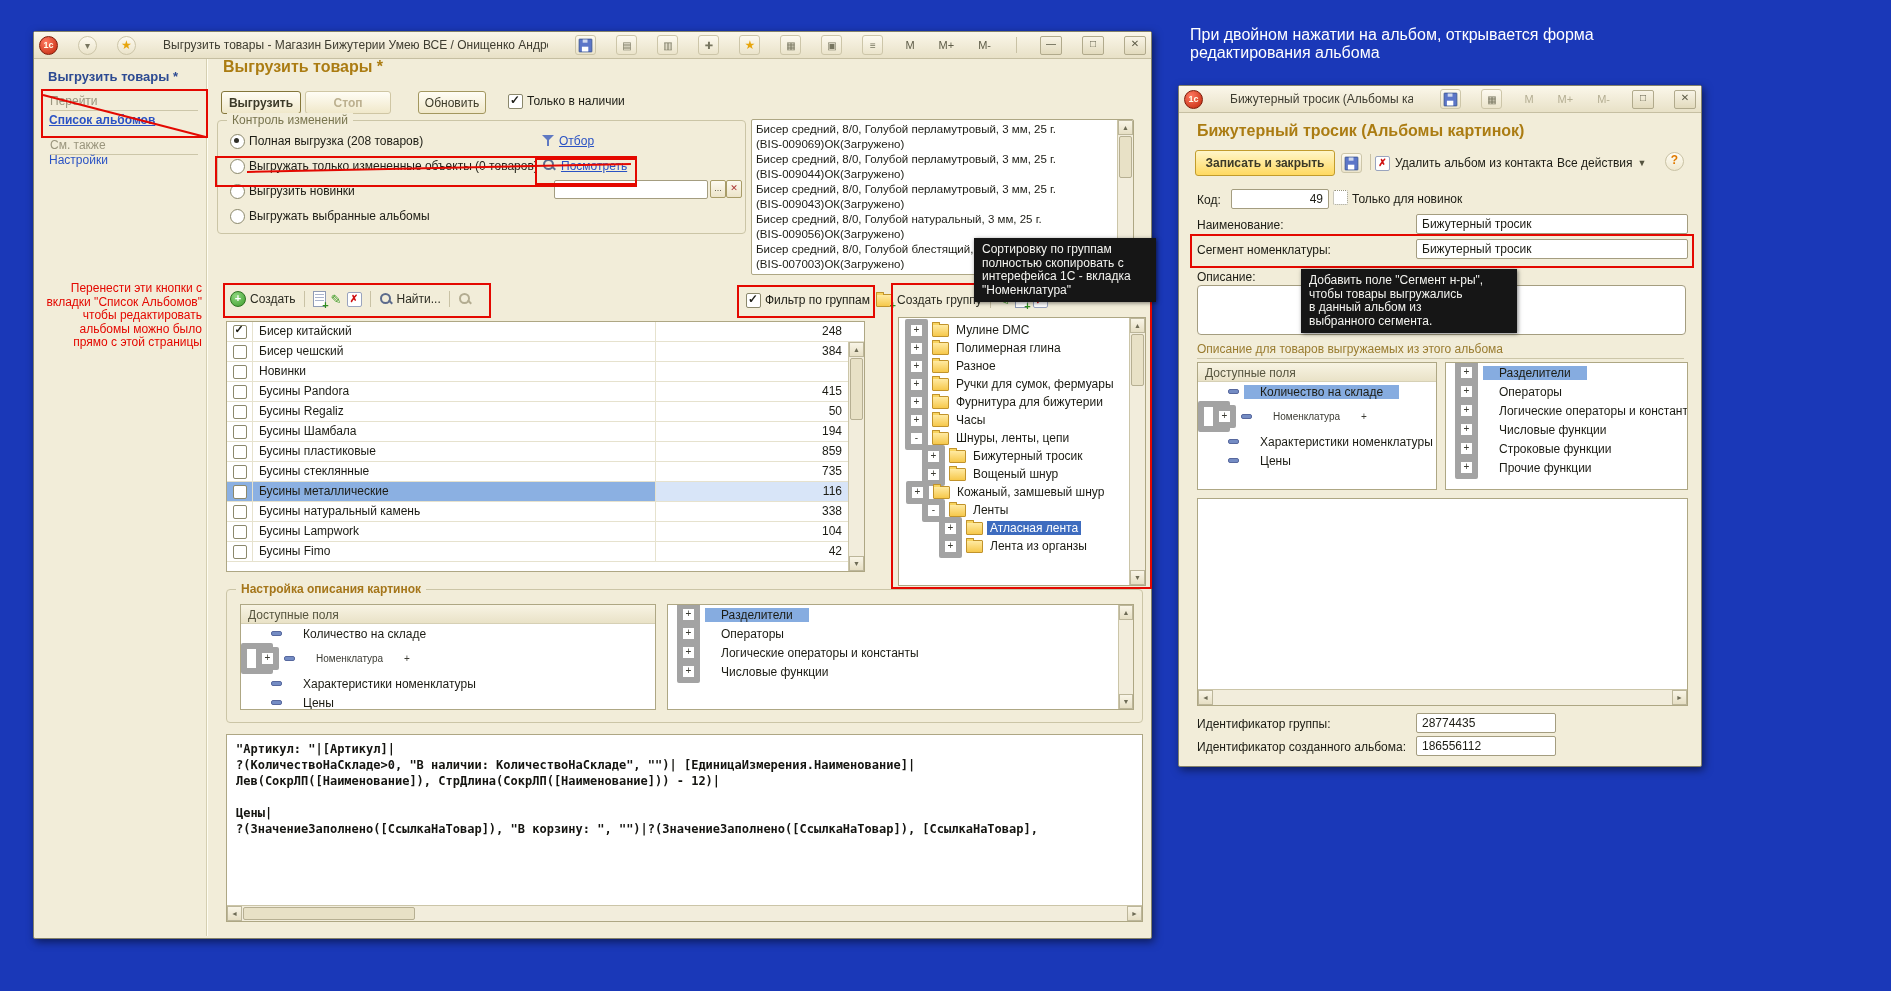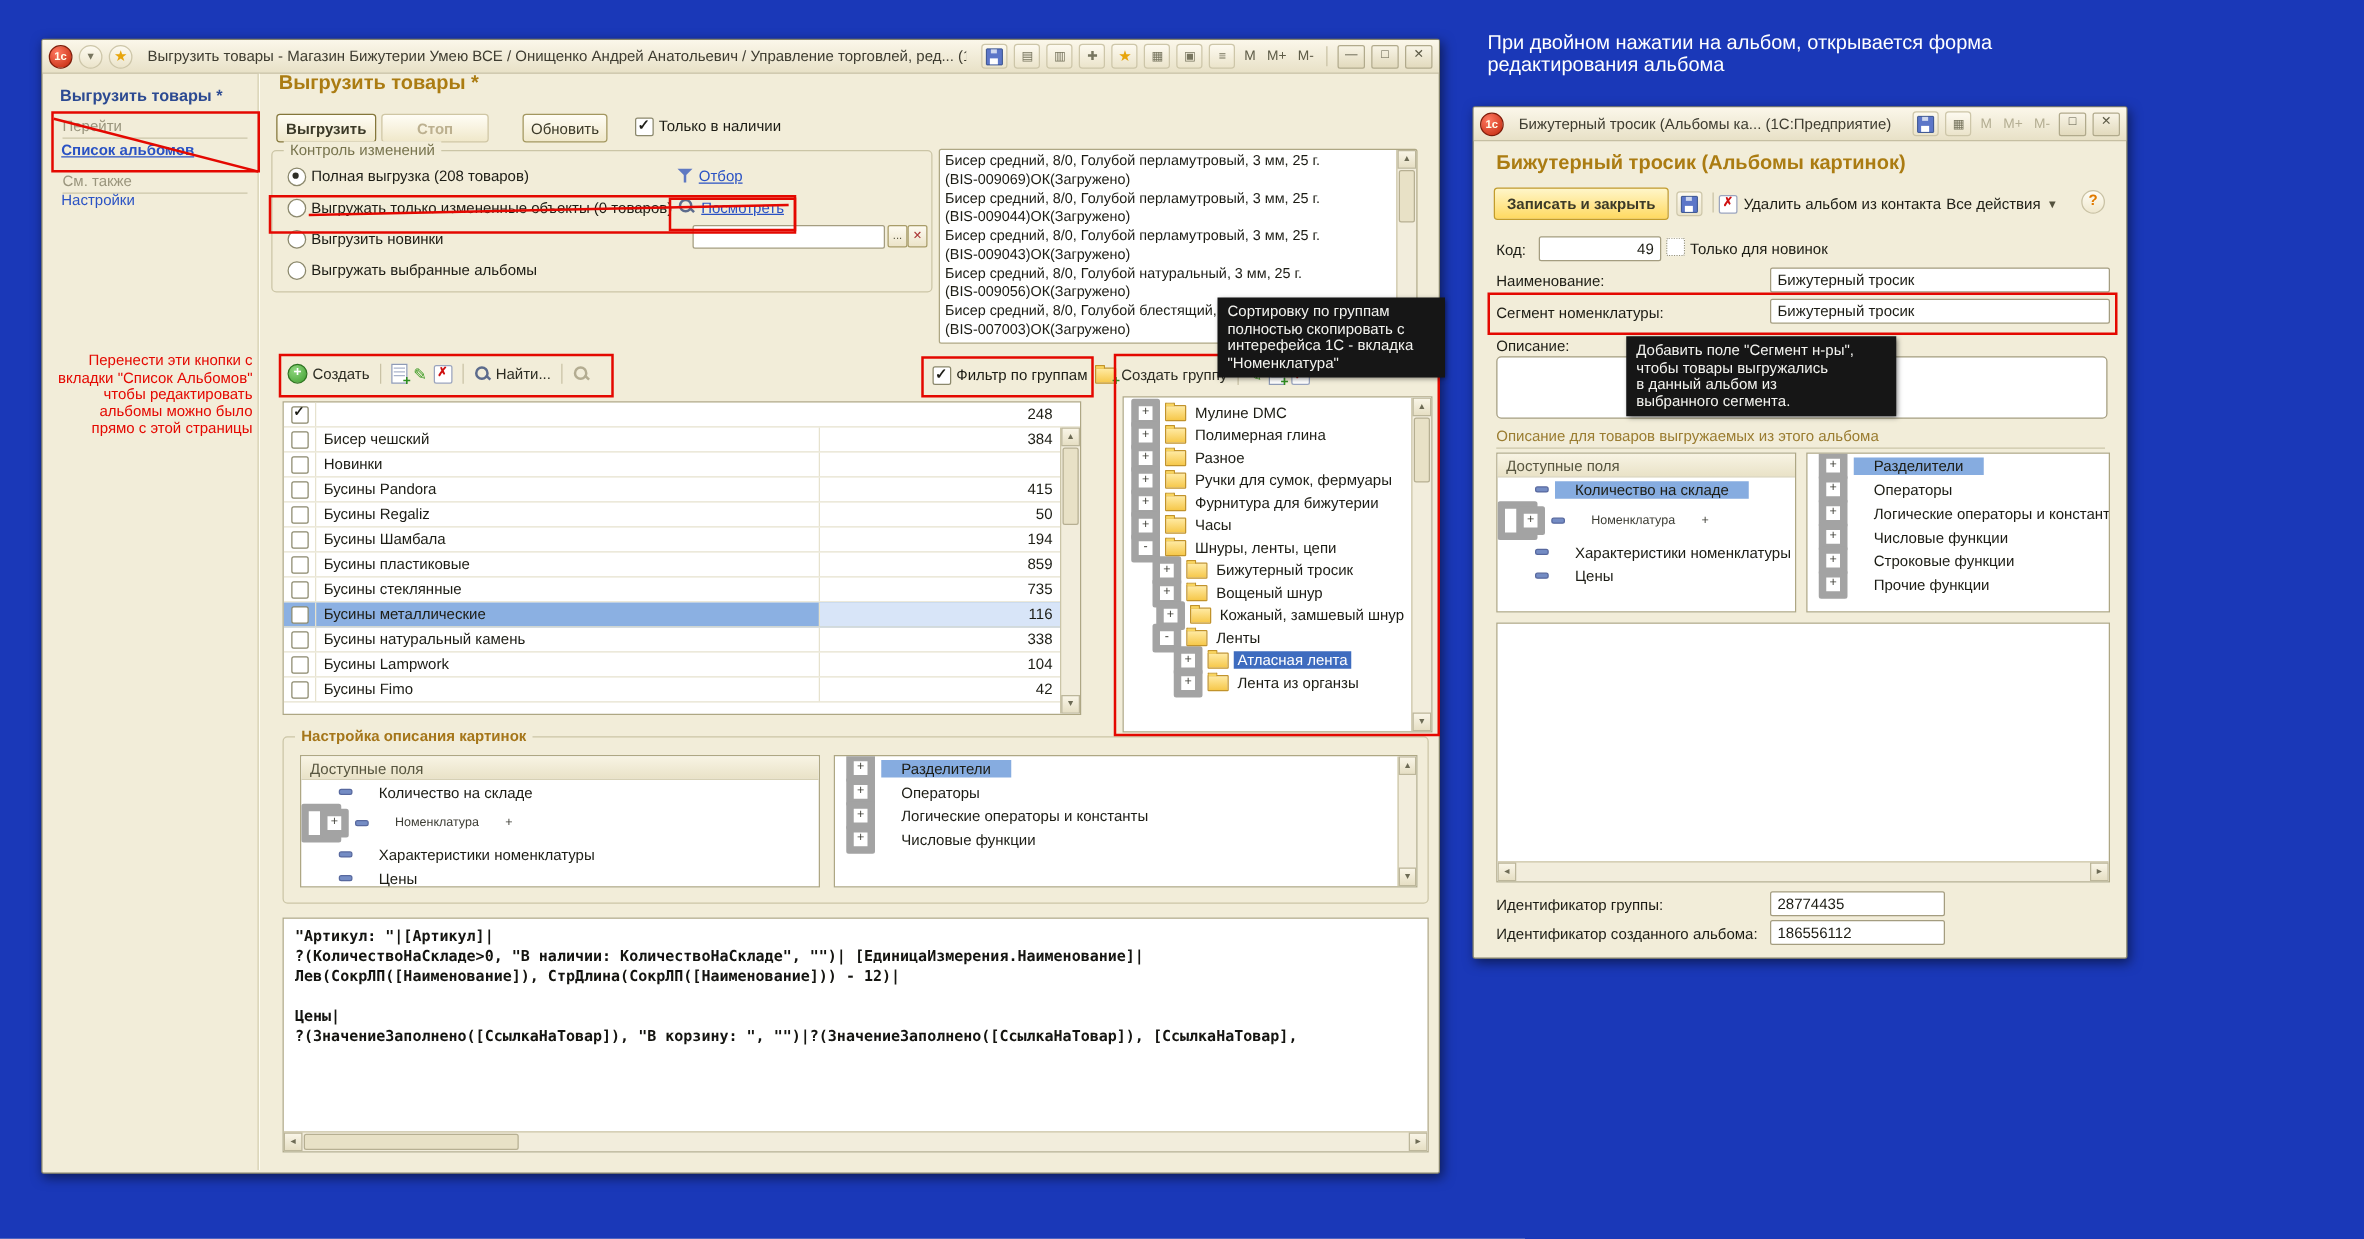--- a/index.html
+++ b/index.html
@@ -1,20 +1,20 @@
 <!DOCTYPE html>
 <html><head>
 <meta charset="utf-8">
 <style>
   html,body{margin:0;padding:0}
   body{width:1891px;height:991px;background:#1a38b8;font-family:"Liberation Sans",sans-serif;font-size:12px;color:#1c1c14;overflow:hidden;position:relative}
   .abs{position:absolute}
   
   .win{position:absolute;background:#f2edd9;border:1px solid #84826a;box-shadow:2px 3px 9px rgba(0,0,0,.5);border-radius:2px}
-  .tbar{position:absolute;left:0;top:0;right:0;height:26px;background:linear-gradient(#fbf7ea,#e8e1c7);border-bottom:1px solid #c6bfa2;display:flex;align-items:center;padding:0 5px;gap:5px}
+  .tbar{position:absolute;left:0;top:0;right:0;height:26px;background:linear-gradient(#fbf7ea,#e8e1c7);border-bottom:1px solid #c6bfa2;display:flex;align-items:center;padding:0 5px;gap:20px}
   .tbar .ttl{flex:1 1 auto;white-space:nowrap;overflow:hidden;color:#3e3c30;font-size:12px;margin:0 7px}
   .logo1c{width:17px;height:17px;border-radius:50%;background:radial-gradient(circle at 35% 30%,#ff7a62,#c02508);border:1px solid #7e1a08;color:#ffe;font-size:9px;font-weight:bold;display:flex;align-items:center;justify-content:center;flex:0 0 auto}
   .mi{width:19px;height:18px;border:1px solid #cdc6a9;border-radius:3px;background:linear-gradient(#fdfaf0,#ebe4cb);display:flex;align-items:center;justify-content:center;font-size:10px;color:#77755f;flex:0 0 auto}
   .mi.round{border-radius:50%;width:17px;height:17px}
   .mi .star{color:#e7a50c;font-size:12px;line-height:10px}
   .mlbl{font-size:11px;color:#5e5c48;padding:0 2px;flex:0 0 auto}
   .mlbl.dis{color:#b4ae93}
   .winbtn{width:20px;height:17px;border:1px solid #b1aa8c;border-radius:2px;background:linear-gradient(#f8f4e6,#e2dabd);color:#5c5a46;font-size:10px;line-height:14px;text-align:center;flex:0 0 auto}
   .vsep{width:1px;height:16px;background:#c9c2a5;margin:0 3px;flex:0 0 auto}
   
@@ -242,20 +242,21 @@
     <span class="i i-xbox">✗</span>
   </div>
 
   <div class="tbl" style="left:192px;top:289px;width:637px;height:249px">
     <div>
 
     <div class="trow">
           <span class="td-cb">
             <span class="c on"></span>
           </span>
+          <span class="td-name">Бисер китайский</span>
           <span class="td-count">248</span>
         </div>
         <div class="trow">
           <span class="td-cb">
             <span class="c"></span>
           </span>
           <span class="td-name">Бисер чешский</span>
           <span class="td-count">384</span>
         </div>
         <div class="trow">
@@ -378,21 +379,21 @@
         <div class="titem" style="padding-left: 23px;">
           <span class="exp"></span>
           <span class="i i-folder"></span>
           <span class="lab">Бижутерный тросик</span>
         </div>
         <div class="titem" style="padding-left: 23px;">
           <span class="exp"></span>
           <span class="i i-folder"></span>
           <span class="lab">Вощеный шнур</span>
         </div>
-        <div class="titem" style="padding-left: 7px; justify-content: center;">
+        <div class="titem" style="padding-left: 7px;">
           <span class="exp"></span>
           <span class="i i-folder"></span>
           <span class="lab">Кожаный, замшевый шнур</span>
         </div>
         <div class="titem open" style="padding-left: 23px;">
           <span class="exp"></span>
           <span class="i i-folder"></span>
           <span class="lab">Ленты</span>
         </div>
         <div class="titem sel" style="padding-left: 40px;">

